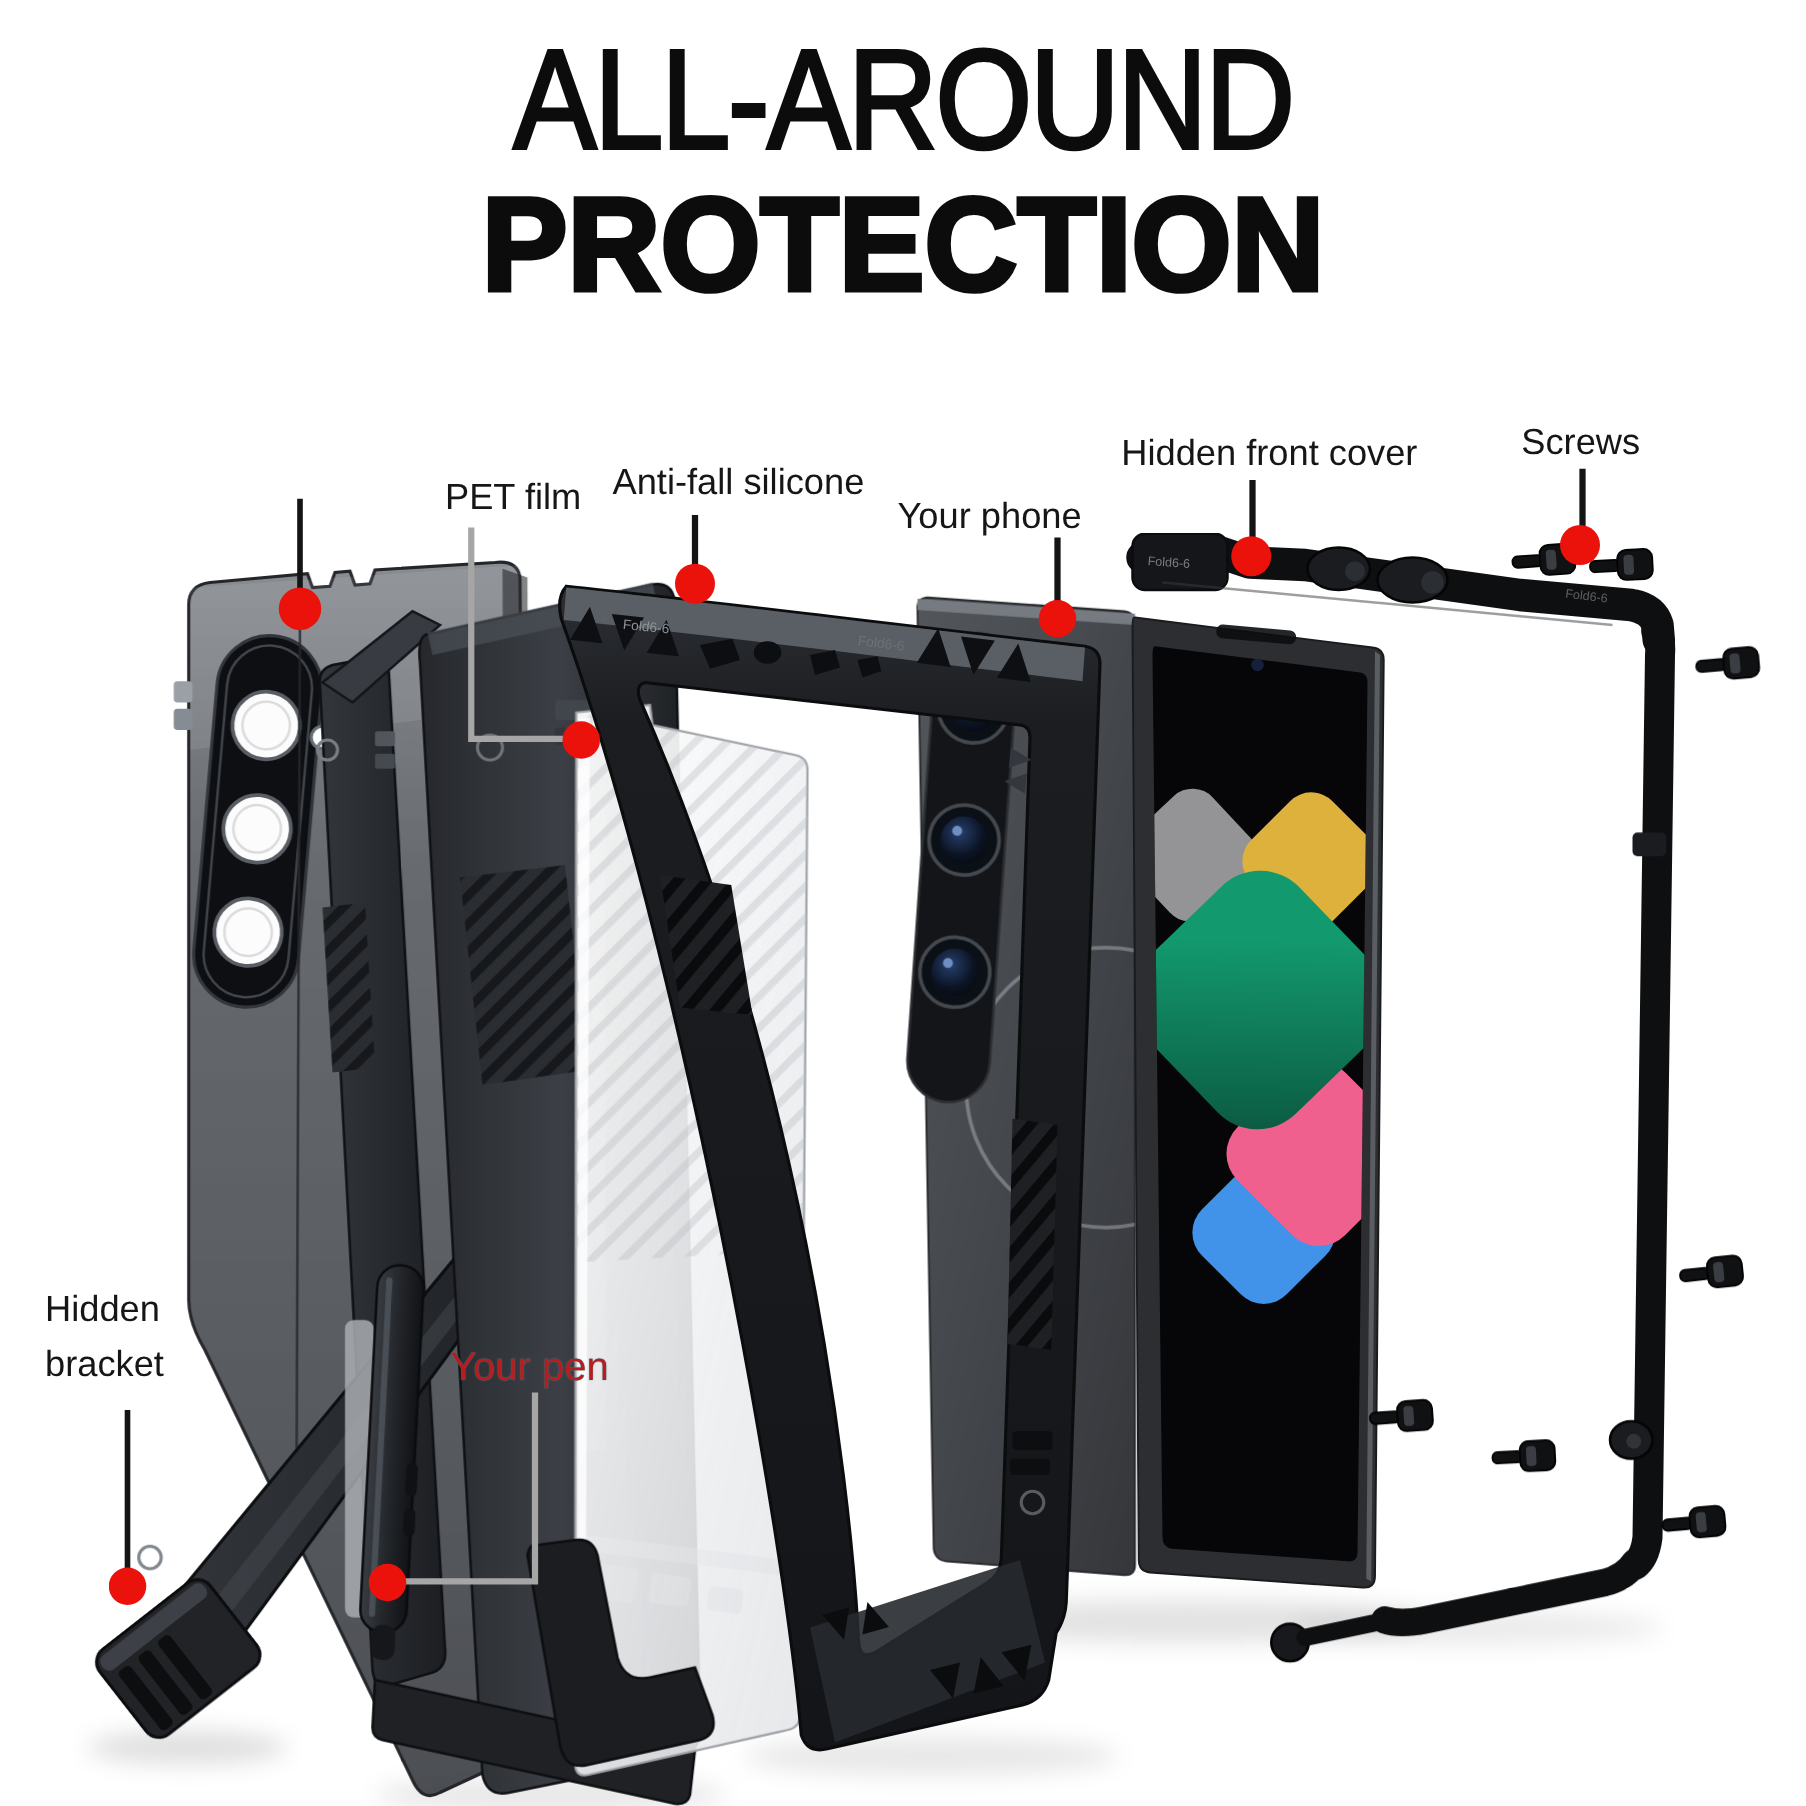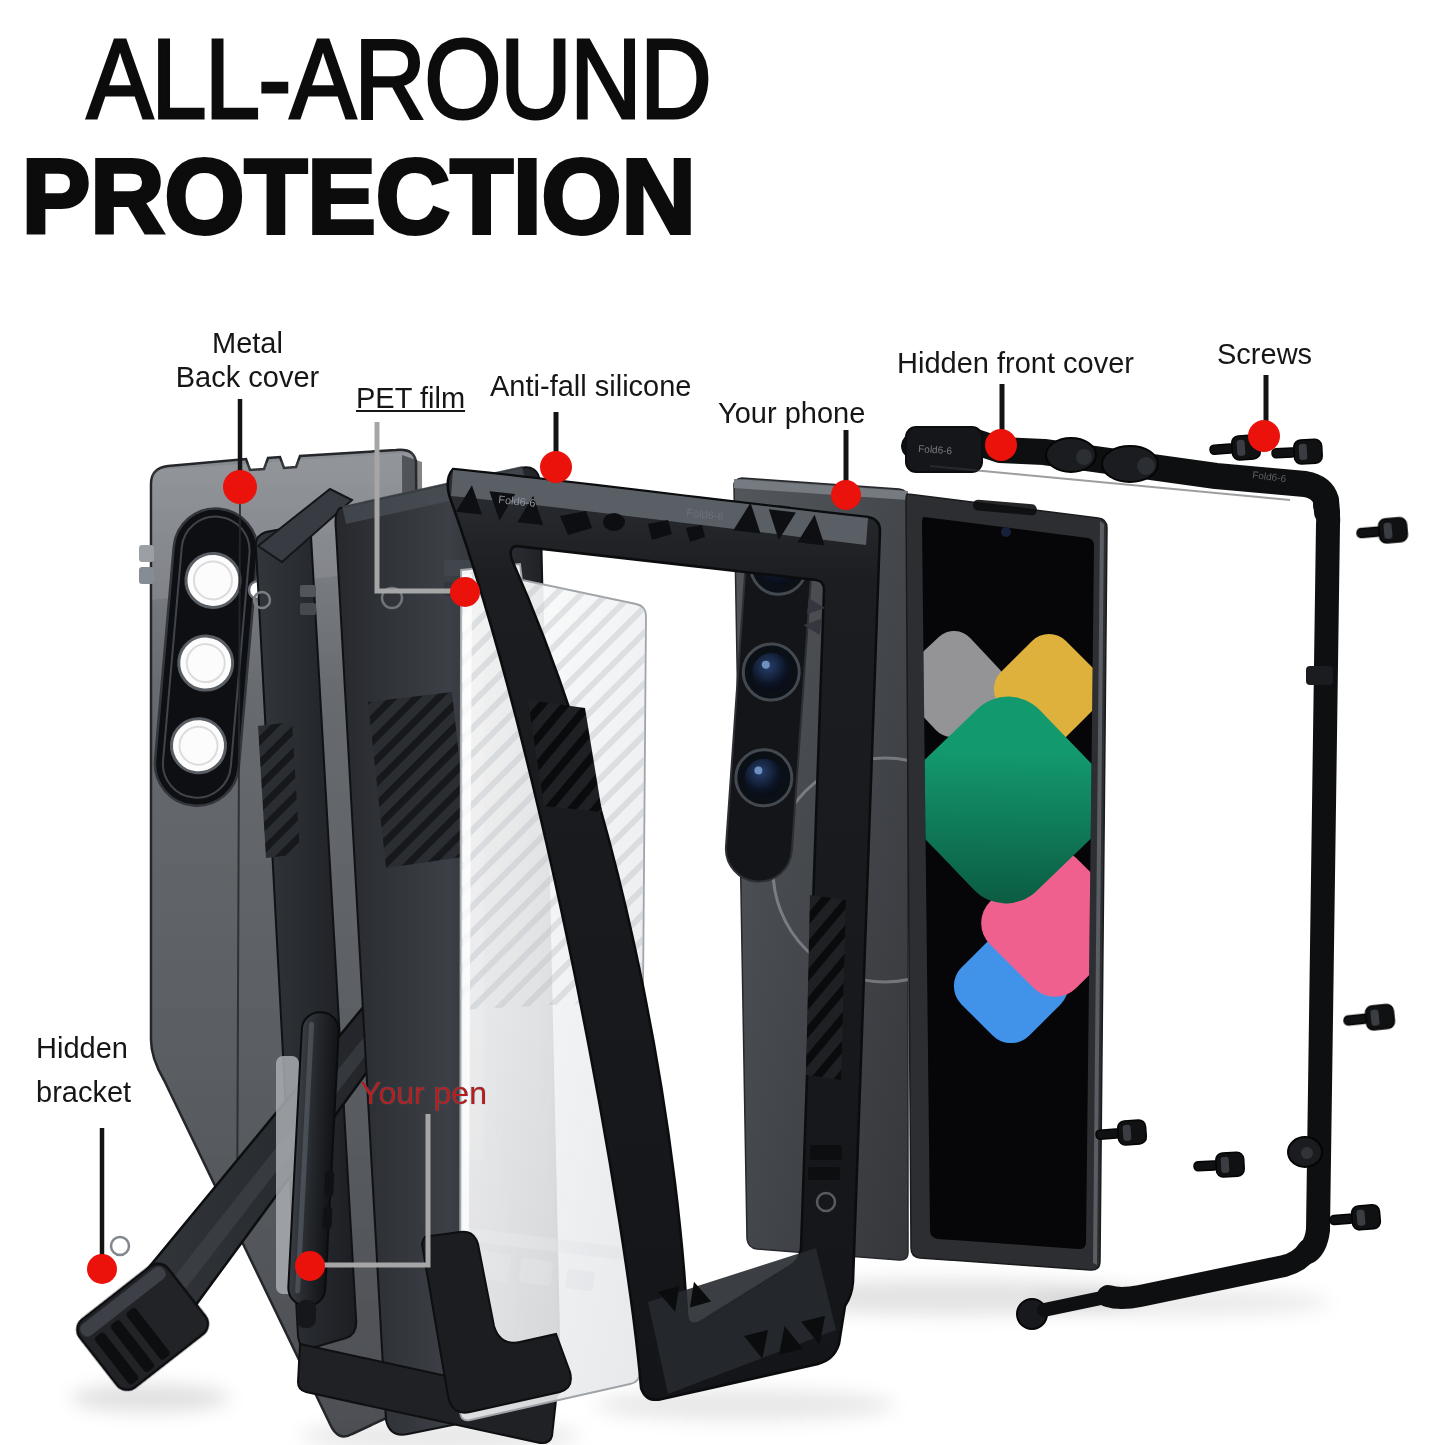--- a/index.html
+++ b/index.html
@@ -1,26 +1,26 @@
 <!DOCTYPE html>
 <html><head>
 <meta charset="utf-8">
 <style>
   html,body{margin:0;padding:0;background:#ffffff;}
   #stage{position:relative;width:1445px;height:1445px;background:#ffffff;overflow:hidden;
          font-family:"Liberation Sans",sans-serif;}
   #stage svg{position:absolute;left:0;top:0;}
-  .title{position:absolute;top:22px;left:0;right:0;color:#0c0c0c;}
+  .title{position:absolute;top:22px;left:0;right:0;text-align:center;color:#0c0c0c;}
   .t1{display:block;font-size:113px;line-height:1.02;font-weight:400;letter-spacing:-2px;
       -webkit-text-stroke:3px #0c0c0c;transform:scaleX(.88);transform-origin:50% 50%;}
   .t2{display:block;font-size:106px;line-height:1.0;font-weight:700;letter-spacing:0px;margin-top:6px;
       -webkit-text-stroke:4px #0c0c0c;transform:scaleX(.97);transform-origin:50% 50%;}
   .lbl{position:absolute;font-size:29px;line-height:34px;color:#161616;white-space:nowrap;}
   #lbl-backcover{left:130px;top:326px;width:235px;text-align:center;}
-  #lbl-petfilm{left:356px;top:381px;text-decoration:underline;}
+  #lbl-petfilm{left:356px;top:381px;}
   #lbl-silicone{left:464px;top:369px;margin-left:26px;}
   #lbl-phone{left:718px;top:396px;text-align:center;}
   #lbl-frontcover{left:897px;top:346px;}
   #lbl-screws{left:1217px;top:337px;}
   #lbl-bracket{left:36px;top:1026px;font-size:29px;line-height:44px;}
   #lbl-pen{left:360px;top:1076px;font-size:32px;color:#b91c1c;text-shadow:0 0 1px #2e8aa5;}
 </style>
 </head>
 <body>
 
@@ -347,24 +347,20 @@
       <circle cx="310" cy="1266" r="15" fill="#ea120b"></circle>
     </g>
   </g>
 </svg>
 
 <div class="title">
   <span class="t1">ALL-AROUND</span>
   <span class="t2">PROTECTION</span>
 </div>
 
-<div class="lbl" id="lbl-backcover">
-  <div>Metal</div>
-  <div>Back cover</div>
-</div>
 <div class="lbl" id="lbl-petfilm">PET film</div>
 <div class="lbl" id="lbl-silicone">Anti-fall silicone</div>
 <div class="lbl" id="lbl-phone">Your phone</div>
 <div class="lbl" id="lbl-frontcover">Hidden front cover</div>
 <div class="lbl" id="lbl-screws">Screws</div>
 <div class="lbl" id="lbl-bracket">
   <div>Hidden</div>
   <div>bracket</div>
 </div>
 <div class="lbl" id="lbl-pen">Your pen</div>

